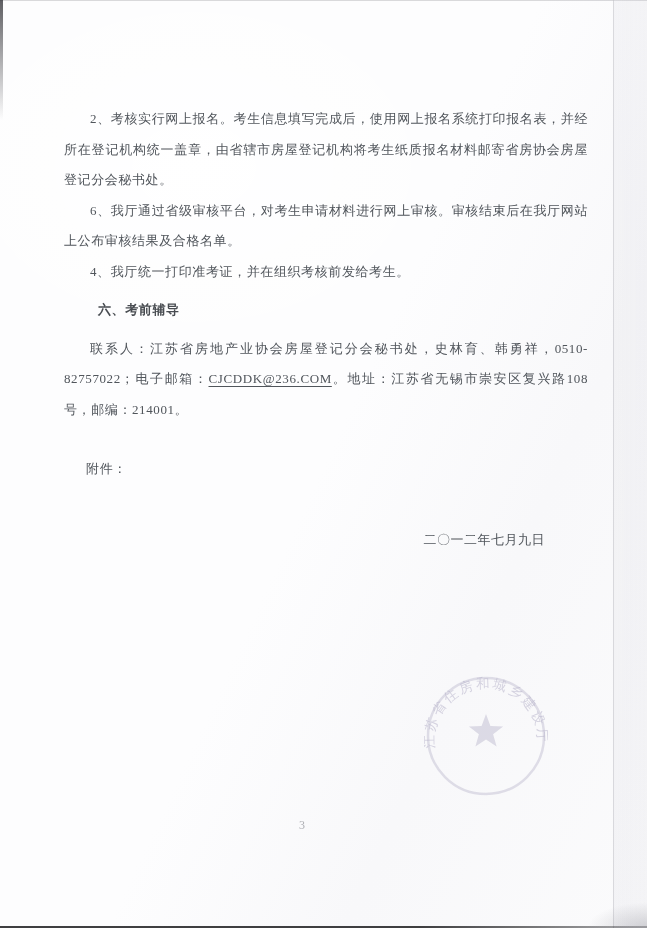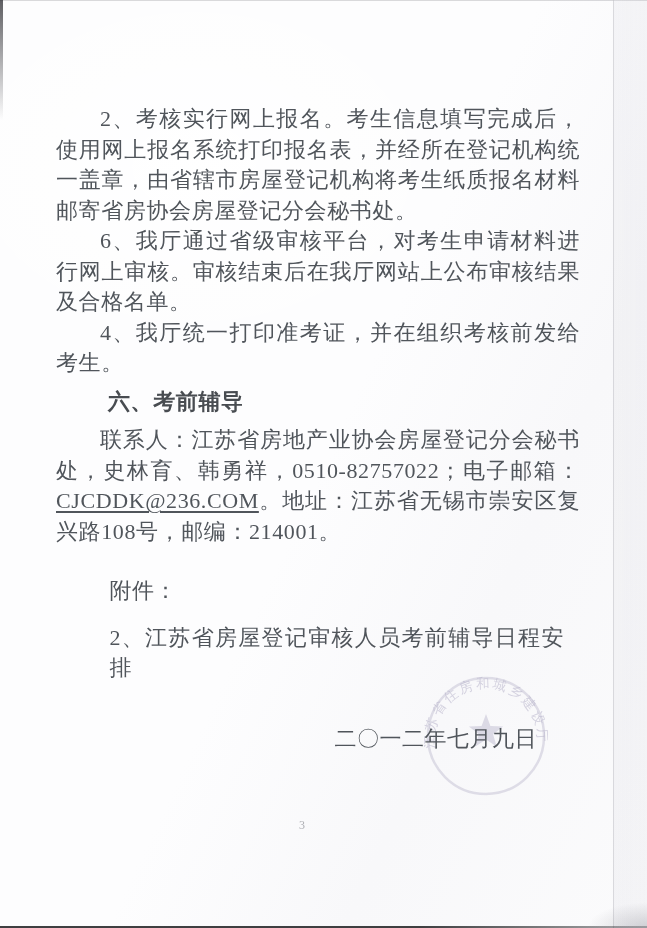--- a/index.html
+++ b/index.html
@@ -37,39 +37,39 @@
     border-left: 1px solid rgba(190,190,196,0.5);
     background: linear-gradient(to right, rgba(225,225,230,0.28), rgba(210,210,216,0.18));
   }
   .corner-br {
     position: absolute; right: 0; bottom: 0; width: 60px; height: 26px;
     background: radial-gradient(ellipse at 100% 100%, rgba(120,120,130,0.30), rgba(120,120,130,0) 70%);
   }
 
   .body-text {
     position: absolute;
-    left: 56px;
+    left: 64px;
     top: 104px;
     width: 524px;
-    font-size: 22px;
+    font-size: 13px;
     line-height: 30.5px;
     letter-spacing: 0.6px;
     text-align: justify;
   }
   .para { text-indent: 2em; margin: 0; }
   .heading {
     text-indent: 2em;
     font-weight: bold;
     color: #484c51;
     margin: 8px;
   }
   .email { text-decoration: underline; text-underline-offset: 3px; }
 
   .attachments { margin-top: 29px; padding-left: 1.7em; }
-  .attach-line { margin: 16px; line-height: 30.5px; }
+  .attach-line { margin: 0; line-height: 30.5px; }
 
   .date-line {
     margin-top: 40px;
     text-align: right;
     padding-right: 43px;
     letter-spacing: 0.5px;
     position: relative;
     z-index: 2;
   }
 
@@ -110,21 +110,20 @@
 
     <p class="para">4、我厅统一打印准考证，并在组织考核前发给考生。</p>
 
     <p class="heading">六、考前辅导</p>
 
 
     <p class="para"><span>联系人：江苏省房地产业协会房屋登记分会秘书处，史林育、韩勇祥，0510-82757022；电子邮箱：</span><span class="email">CJCDDK@236.COM</span><span>。地址：江苏省无锡市崇安区复兴路108号，邮编：214001。</span></p>
 
     <div class="attachments">
       <p class="attach-line">附件：</p>
-      <p class="attach-line">2、江苏省房屋登记审核人员考前辅导日程安排</p>
     </div>
 
     <p class="date-line">二〇一二年七月九日</p>
   </div>
 
   <svg class="seal" viewBox="0 0 124 124" xmlns="http://www.w3.org/2000/svg">
     <circle cx="62" cy="62" r="58" fill="none" stroke="rgba(168,163,191,0.45)" stroke-width="2.5"></circle>
     <path id="sealArc" d="M 14 86 A 52 52 0 1 1 110 86" fill="none"></path>
     <text font-size="13.5" letter-spacing="2.5" fill="rgba(160,155,185,0.55)" font-family="Liberation Serif, DejaVu Serif, serif">
       <textPath href="#sealArc" startOffset="12">江苏省住房和城乡建设厅</textPath>

